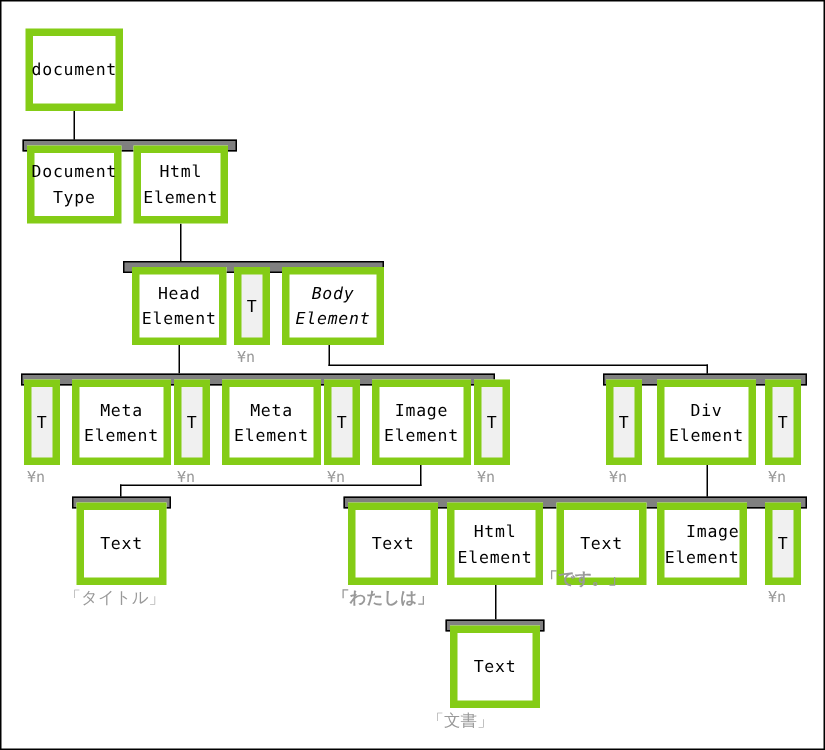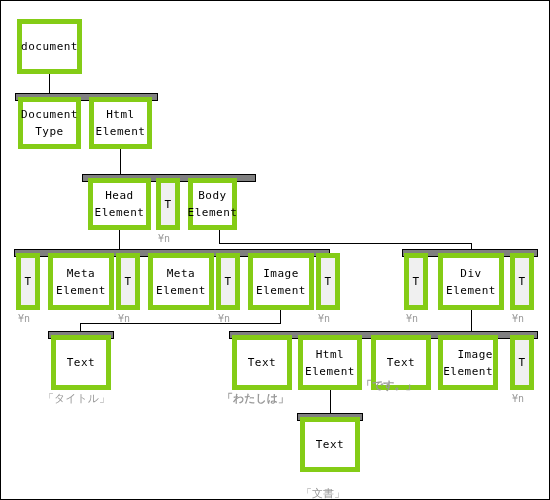--- a/index.html
+++ b/index.html
@@ -120,21 +120,21 @@
   </div>
 
   <div class="node" style="left:87px; top:177px; width:63px; height:52px;">
     <span class="l1">Head</span>
     <span class="l2">Element</span>
   </div>
   <div class="node tnode" style="left:155px; top:177px; width:24px; height:52px;">
     <span class="l1">T</span>
   </div>
   <div class="caption esc" style="left:157px; top:231px;">¥n</div>
-  <div class="node" style="left:187px; top:177px; width:49px; height:52px;">
+  <div class="node" style="left:187px; top:177px; width:68px; height:52px;font-style:italic;">
     <span class="l1">Body</span>
     <span class="l2">Element</span>
   </div>
 
   <div class="node tnode" style="left:15px; top:252px; width:24px; height:57px;">
     <span class="l1">T</span>
   </div>
   <div class="caption esc" style="left:17px; top:311px;">¥n</div>
 
   <div class="node" style="left:47px; top:252px; width:66px; height:57px;">
@@ -208,15 +208,15 @@
   </div>
 
   <div class="node tnode" style="left:509px; top:334px; width:24px; height:55px;">
     <span class="l1">T</span>
   </div>
   <div class="caption esc" style="left:511px; top:391px;">¥n</div>
 
   <div class="node" style="left:299px; top:416px; width:60px; height:55px;">
     <span class="l1">Text</span>
   </div>
-  <div class="caption" style="left:300px; top:473px;margin-top:13px;">「文書」</div>
+  <div class="caption" style="left:284px; top:473px;">「文書」</div>
 
 </div>
 
 </body></html>

